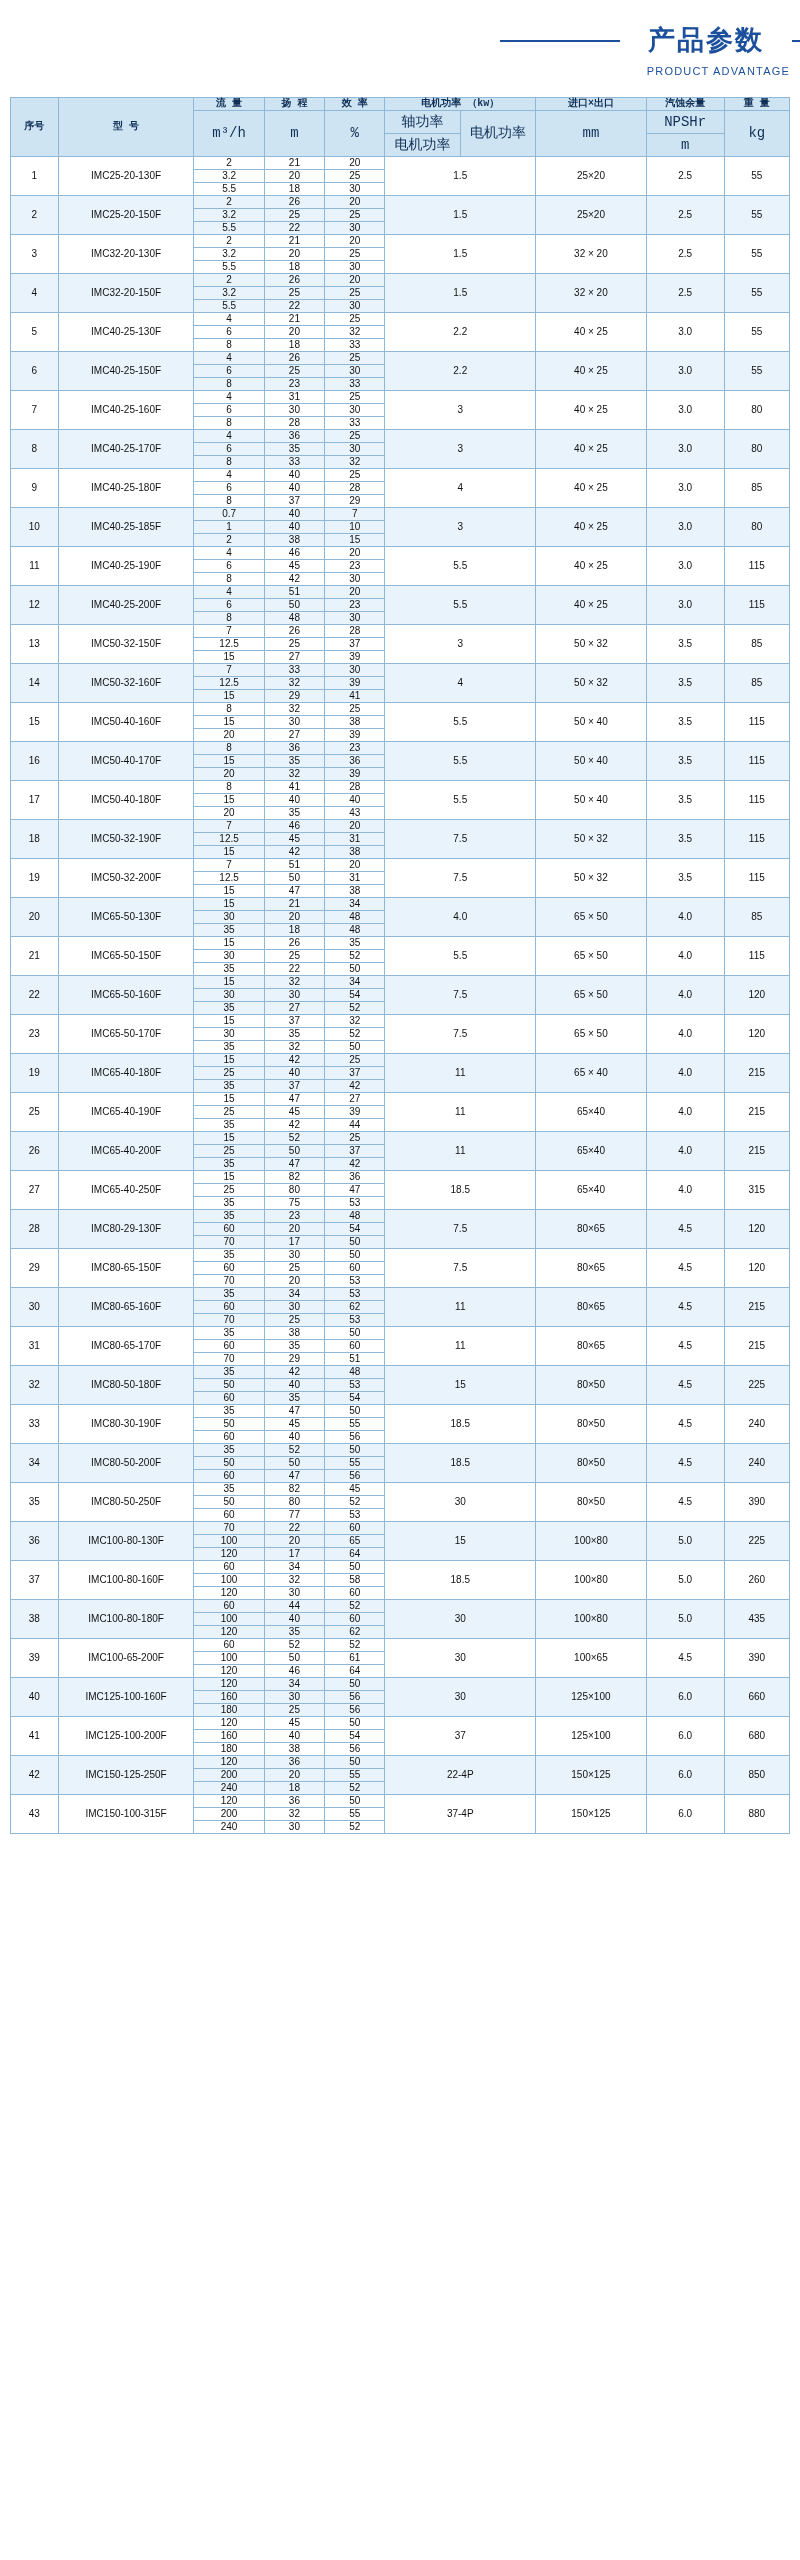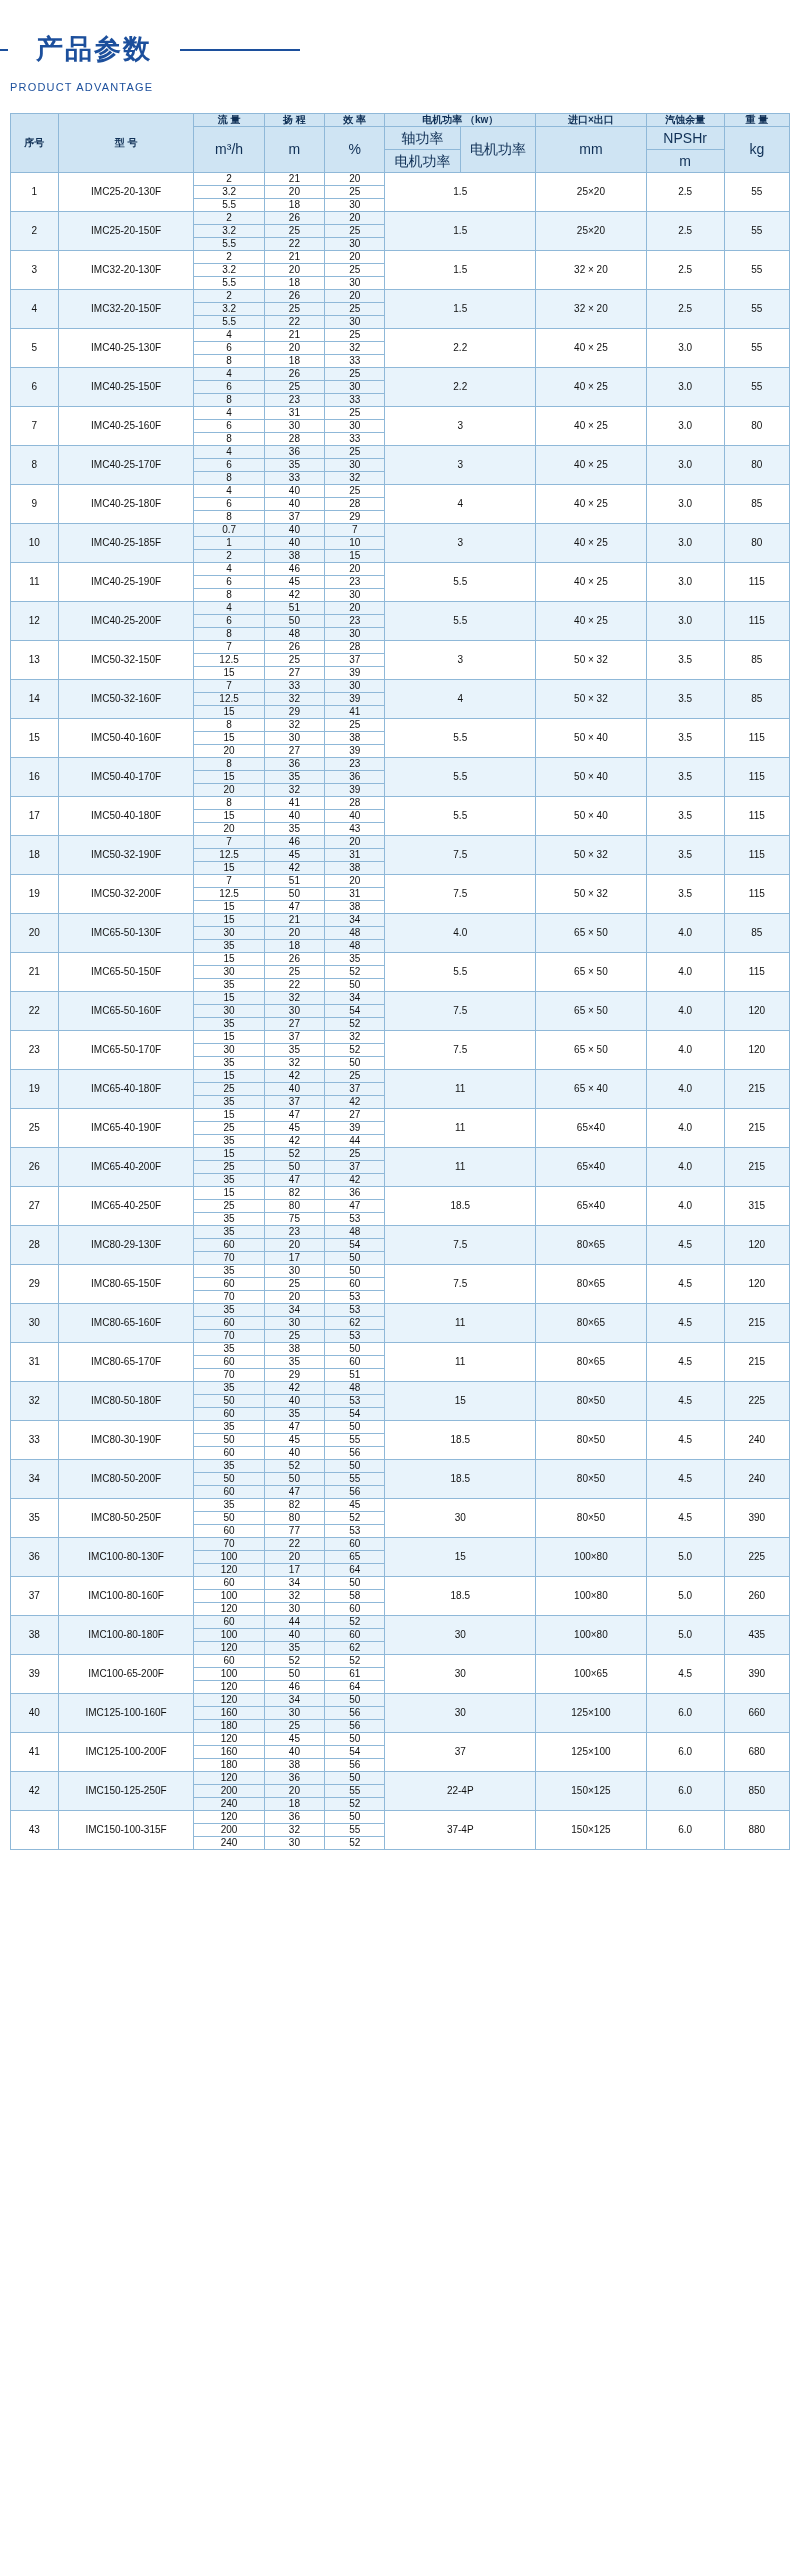--- a/index.html
+++ b/index.html
@@ -6,42 +6,42 @@
   html, body { margin:0; padding:0; }
   body {
     width: 800px;
     background: #ffffff;
     font-family: "Liberation Sans", sans-serif;
     color: #111;
   }
   .page { width: 800px; padding: 0 10px; }
 
   
-  .header { text-align: left; padding-top: 31px; padding-bottom: 10px; }
+  .header { text-align: right; padding-top: 22px; padding-bottom: 10px; }
   .header-title {
     font-size: 27px;
     color: #1c4f9c;
     font-weight: bold;
     letter-spacing: 2px;
     position: relative;
     display: inline-block;
     padding: 0 26px;
   }
   .header-title:before, .header-title:after {
     content: "";
     position: absolute;
     top: 50%;
     width: 120px;
     height: 2px;
     background: #1c4f9c;
   }
   .header-title:before { left: -122px; }
   .header-title:after { right: -122px; }
   .header-sub {
-    margin-top: 14px;
+    margin-top: 7px;
     font-size: 11px;
     color: #1c4f9c;
     letter-spacing: 1.2px;
   }
 
   
   table.spec {
     border-collapse: collapse;
     width: 780px;
     margin: 10px auto 0 auto;
@@ -54,20 +54,21 @@
     font-size: 10px;
     line-height: 1.15;
     padding: 0;
   }
   thead th {
     background: #cfe4f3;
     font-weight: bold;
     color: #0f2f55;
     font-size: 10.5px;
     padding: 2px 1px;
+    font-family: Liberation Mono, monospace;
   }
   thead th.sub { font-size: 14px; font-weight: normal; padding: 3px 1px; }
 
   
   col.c-no    { width: 38px; }
   col.c-model { width: 108px; }
   col.c-flow  { width: 56px; }
   col.c-head  { width: 48px; }
   col.c-eff   { width: 48px; }
   col.c-pw    { width: 60px; }

